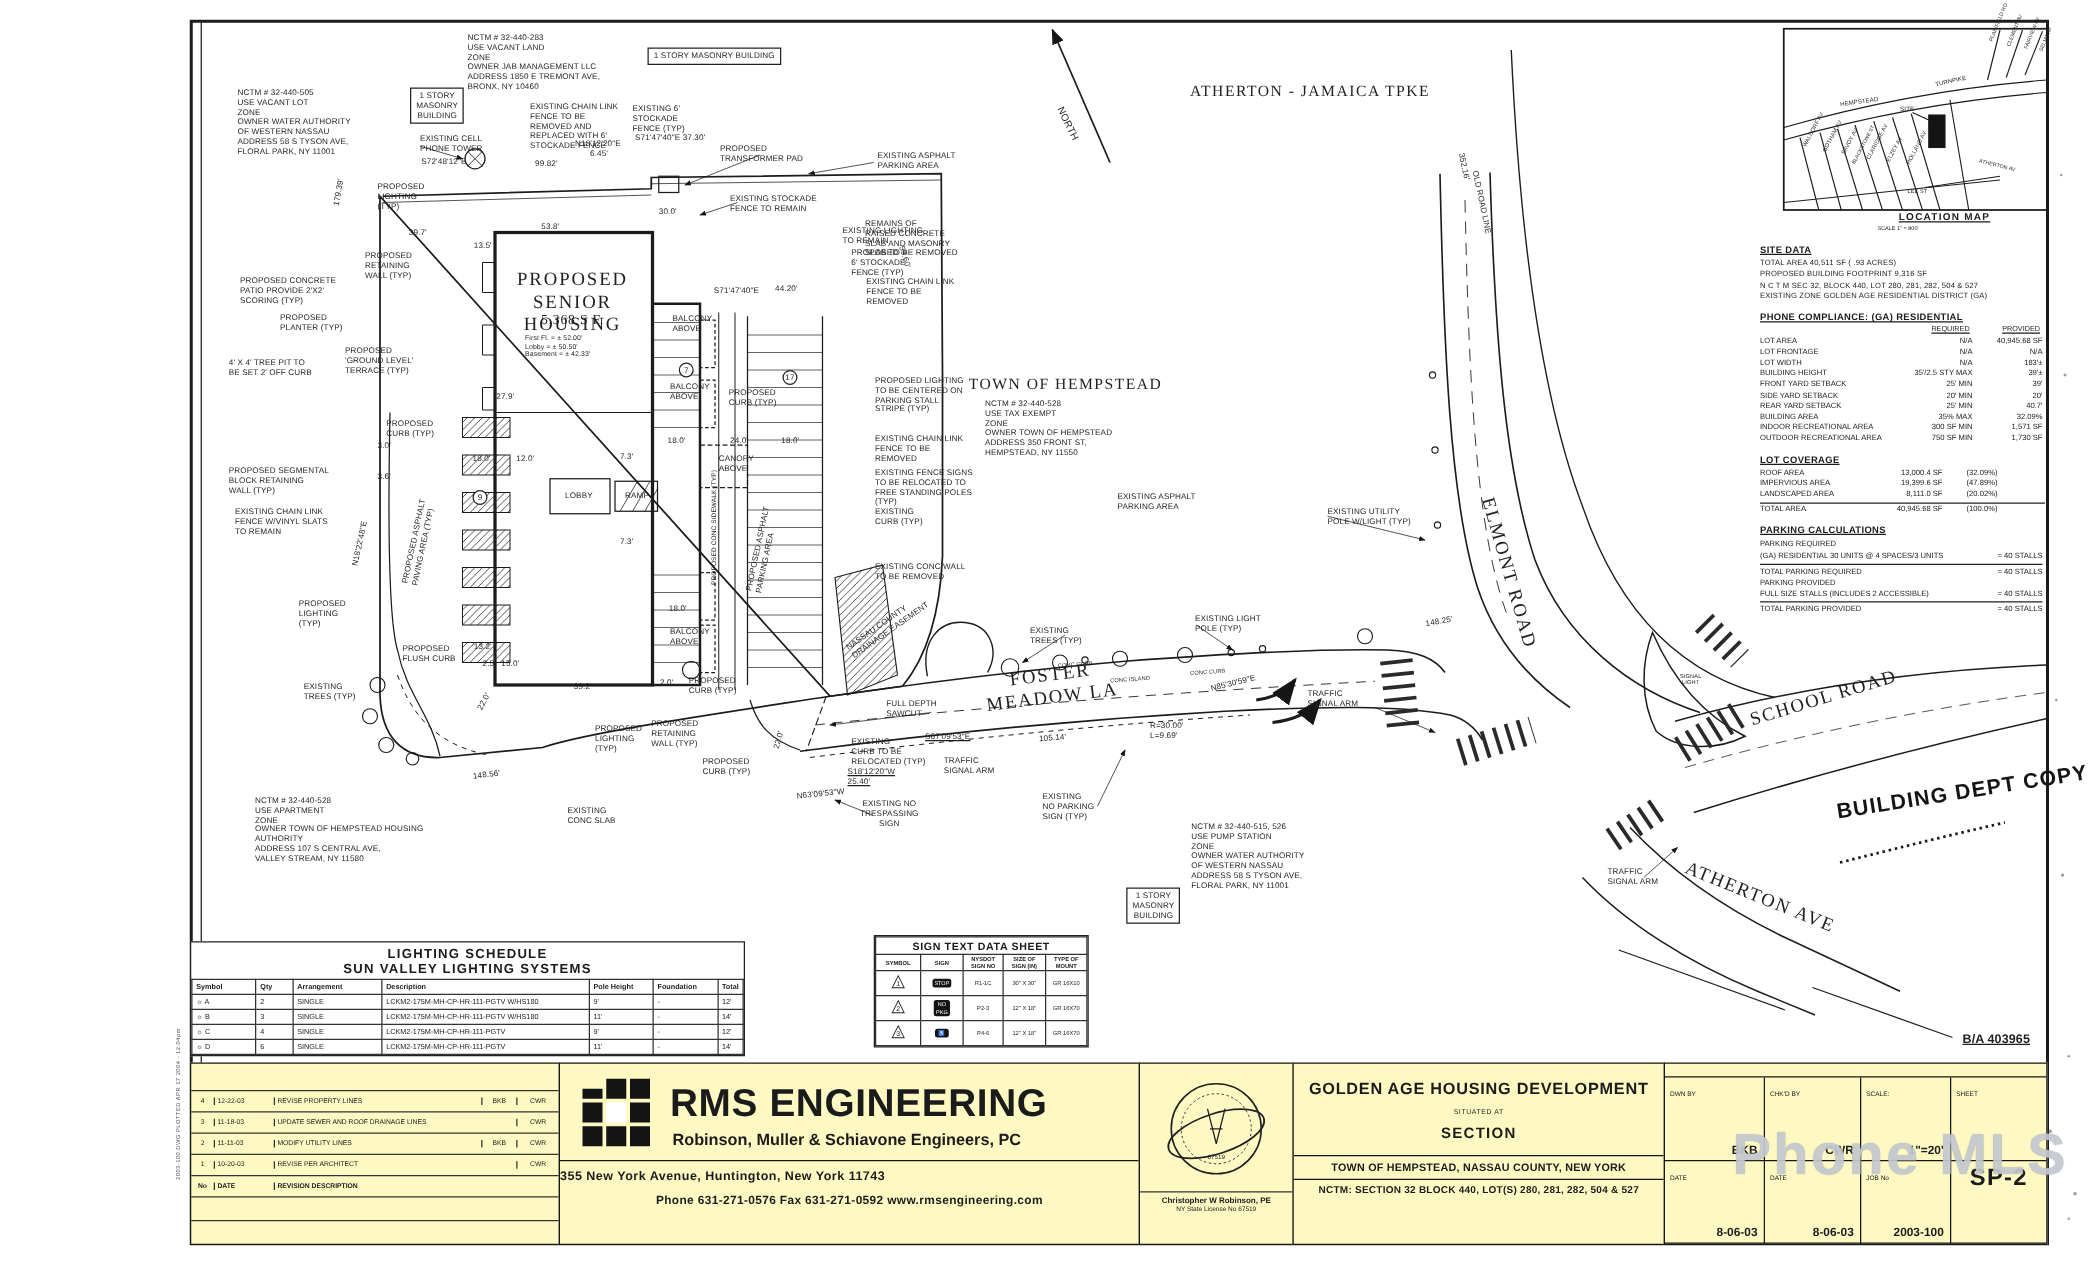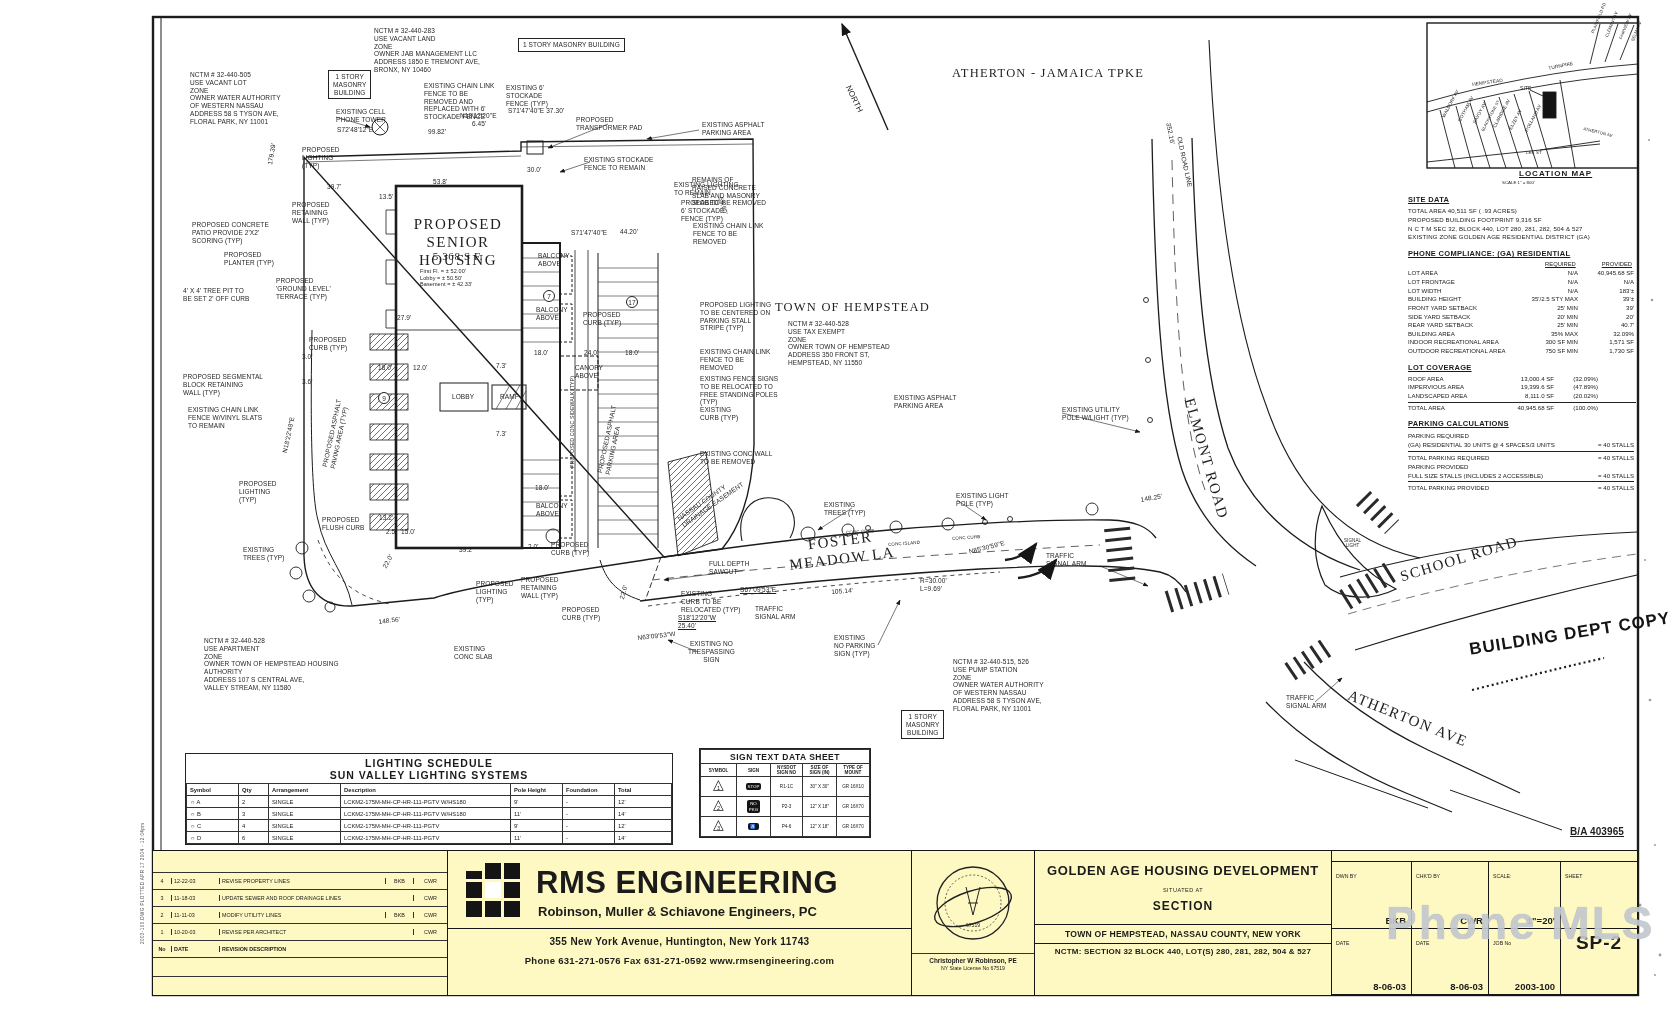--- a/index.html
+++ b/index.html
@@ -56,21 +56,21 @@
 .rev-empty{height:19px;border-top:.8px solid #333}
 .rms{display:flex;flex-direction:column}
 .rms-top{display:flex;align-items: flex-start}
 .logo{display:grid;grid-template-columns:repeat(3,16px);grid-auto-rows:16px;gap:3px;margin:12px 0 0 18px}
 .logo i{background:#141414;display:block}
 .logo i.half{height:8px;align-self:end}
 .logo i.white{background:#fff}
 .rms-name{font-size:31px;font-weight:900;letter-spacing:.5px;margin:14px 0 0 16px;white-space:nowrap}
 .rms-sub{font-size:13px;font-weight:700;margin:3px 0 0 18px;white-space:nowrap}
 .rms-div{border-top:1.4px solid #161616;margin-top:9px}
-.rms-addr{font-size:10px;font-weight:700;text-align:center;margin-top:7px;letter-spacing:.4px}
+.rms-addr{font-size:10px;font-weight:700;margin-top:7px;letter-spacing:.4px}
 .rms-con{font-size:9.5px;font-weight:700;text-align:center;margin-top:8px;letter-spacing:.3px}
 .stampblk{display:flex;flex-direction:column;align-items:center}
 .engname{font-size:6.4px;font-weight:700;text-align:center;border-top:1px solid #333;width:100%;padding-top:3px;margin-top:4px}
 .englic{font-size:5.2px;text-align:center;padding-top:1px}
 .proj{text-align:center;padding-top:12px}
 .proj .pt{font-size:13px;font-weight:700;letter-spacing:.6px}
 .proj .sit{font-size:5.5px;margin-top:9px;letter-spacing:.5px}
 .proj .place{font-size:12px;font-weight:700;margin-top:6px;letter-spacing:1px}
 .proj .dv{border-top:1.2px solid #161616;margin-top:11px}
 .proj .town{font-size:8.6px;font-weight:700;padding:4px 2px;letter-spacing:.2px}
@@ -688,21 +688,21 @@
         <span>= 40 STALLS</span>
       </div>
 
       <div class="pk tot">
         <span>TOTAL PARKING PROVIDED</span>
         <span>= 40 STALLS</span>
       </div>
     </div>
 </section>
 
-<div class="tblbox" style="left:185px;top:753px;width:488px">
+<div class="tblbox" style="left:152px;top:753px;width:444px">
   <div class="t1">LIGHTING SCHEDULE</div>
   <div class="t2">SUN VALLEY LIGHTING SYSTEMS</div>
   <table class="light">
     <thead>
       <tr>
         <th style="width:52px">Symbol</th>
         <th style="width:30px">Qty</th>
         <th style="width:72px">Arrangement</th>
         <th style="width:170px">Description</th>
         <th style="width:52px">Pole Height</th>

